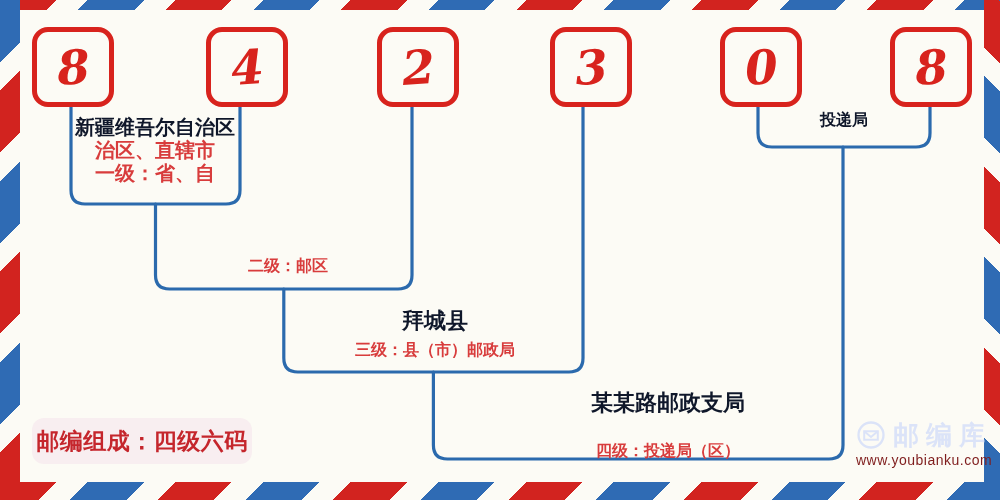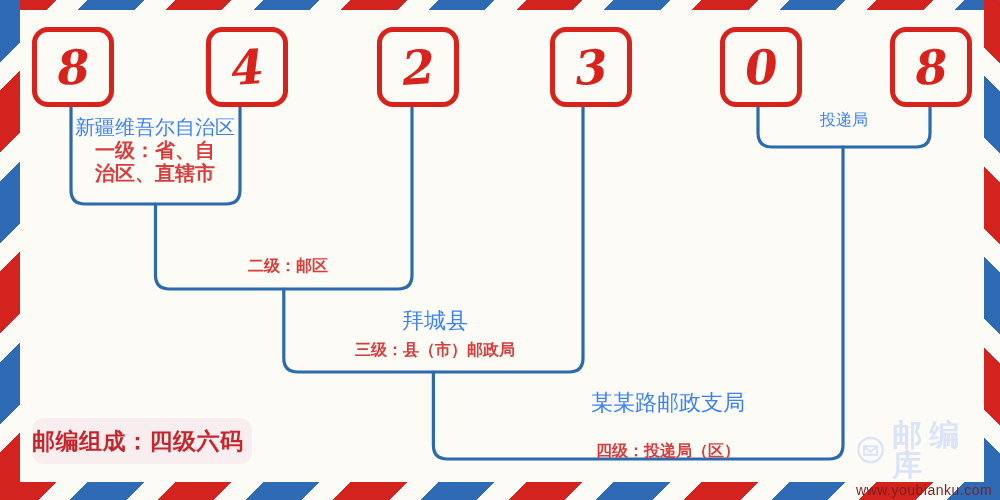--- a/index.html
+++ b/index.html
@@ -43,41 +43,41 @@
     transform:rotate(-4deg);
   }
   .d1{left:32px}.d2{left:206px}.d3{left:377px}.d4{left:550px}.d5{left:720px}.d6{left:890px}
 
   
   #connectors{position:absolute;top:0;left:0;}
   #connectors path{fill:none;stroke:#2b6aad;stroke-width:3.2;stroke-linecap:round;}
 
   
   .anno{position:absolute;text-align:center;transform:translateX(-50%);white-space:nowrap;}
-  .place{color:#3b82f6;font-weight:normal;}
+  .place{color:#0f172a;font-weight:bold;}
   .lvl{color:#d83c3c;font-weight:bold;}
   .t20{font-size:20px;line-height:23px;}
   .t21{font-size:16px;line-height:24px;}
   .t22{font-size:22px;line-height:25px;}
 
   
   .badge{
     position:absolute;left:32px;top:418px;width:220px;height:46px;
     background:#f8eef0;border-radius:12px;
-    display:flex;align-items:center;justify-content:flex-start;
+    display:flex;align-items:center;justify-content:center;
   }
   .badge span{
     font-family:"Liberation Serif", serif;
     font-size:23px;font-weight:bold;color:#c5262c;letter-spacing:.5px;
   }
 
   
   .watermark{position:absolute;left:856px;top:420px;color:#dbe3f8;}
   .wm-row{display:flex;align-items:center;gap:7px;}
-  .wm-brand{font-size:30px;font-weight:bold;letter-spacing:7px;line-height:30px;}
+  .wm-brand{font-size:26px;font-weight:bold;letter-spacing:7px;line-height:30px;}
   .wm-url{font-size:14px;color:#7f1d1d;letter-spacing:.5px;margin-top:2px;}
 </style>
 </head>
 <body>
 
 <div id="canvas">
 
   <div class="edge edge-top"></div>
   <div class="edge edge-bottom"></div>
   <div class="edge edge-left"></div>
@@ -105,22 +105,22 @@
   </div>
   <div class="digit-box d5">
     <span class="digit">0</span>
   </div>
   <div class="digit-box d6">
     <span class="digit">8</span>
   </div>
 
   <div class="anno t20" style="left:155px;top:116px;">
     <div class="place">新疆维吾尔自治区</div>
+    <div class="lvl">治区、直辖市</div>
     <div class="lvl">一级：省、自</div>
-    <div class="lvl">治区、直辖市</div>
   </div>
 
   <div class="anno t22" style="left:435px;top:308px;">
     <div class="place">拜城县</div>
     <div class="lvl t21" style="margin-top:5px;">三级：县（市）邮政局</div>
   </div>
 
   <div class="anno t21" style="left:288px;top:254px;">
     <div class="lvl">二级：邮区</div>
   </div>

